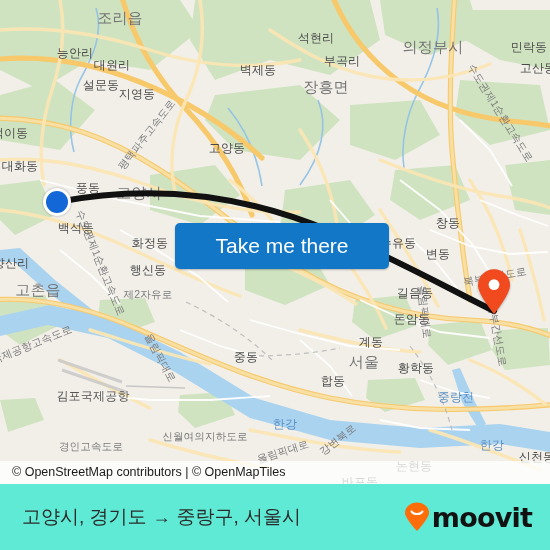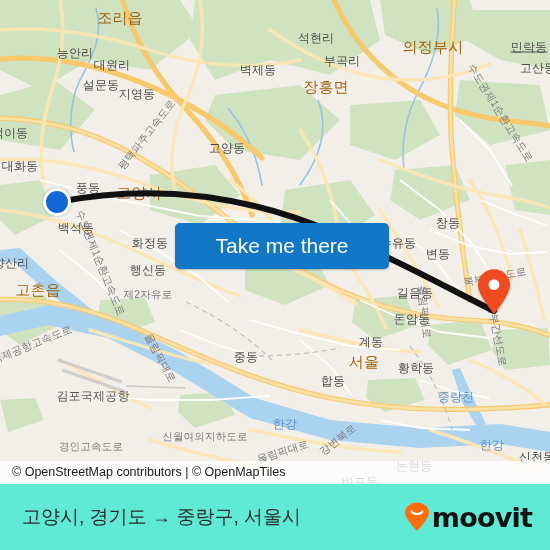--- a/index.html
+++ b/index.html
@@ -21,21 +21,21 @@
   .lbl{
     position:absolute;
     font-family:"Liberation Sans","DejaVu Sans",sans-serif;
     color:#5b5b5b;
     white-space:nowrap;
     transform:translate(-50%,-50%);
     pointer-events:none;
     letter-spacing:.2px;
   }
   .lbl.place{font-size:12px;color:#4a4a4a;}
-  .lbl.city{font-size:15px;color:#a16207;}
+  .lbl.city{font-size:15px;color:#737373;}
   .lbl.road{font-size:10.5px;color:#7a7a7a;}
   .lbl.water{font-size:12px;color:#5a8fc4;}
   .lbl.poi{font-size:12px;color:#555;}
 
   
   #route{position:absolute;left:0;top:0;}
 
   
   .origin-dot{
     position:absolute;width:22px;height:22px;border-radius:50%;
@@ -214,21 +214,21 @@
         <div class="lbl place" style="left: 112px; top: 65px;">대원리</div>
         <div class="lbl place" style="left: 101px; top: 85px;">설문동</div>
         <div class="lbl place" style="left: 137px; top: 94px;">지영동</div>
         <div class="lbl place" style="left: 10px; top: 133px;">덕이동</div>
         <div class="lbl place" style="left: 316px; top: 38px;">석현리</div>
         <div class="lbl place" style="left: 342px; top: 61px;">부곡리</div>
         <div class="lbl place" style="left: 258px; top: 70px;">벽제동</div>
         <div class="lbl city" style="left: 326px; top: 87px;">장흥면</div>
         <div class="lbl place" style="left: 227px; top: 116px; margin-top: 32px;">고양동</div>
         <div class="lbl city" style="left: 433px; top: 47px;">의정부시</div>
-        <div class="lbl place" style="left: 529px; top: 47px; text-decoration: underline;">민락동</div>
+        <div class="lbl place" style="left: 529px; top: 47px;">민락동</div>
         <div class="lbl place" style="left: 538px; top: 68px;">고산동</div>
         <div class="lbl place" style="left: 20px; top: 166px;">대화동</div>
         <div class="lbl place" style="left: 88px; top: 188px;">풍동</div>
         <div class="lbl city" style="left: 139px; top: 193px;">고양시</div>
         <div class="lbl place" style="left: 76px; top: 228px;">백석동</div>
         <div class="lbl place" style="left: 150px; top: 243px; text-align: center;">화정동</div>
         <div class="lbl place" style="left: 148px; top: 270px;">행신동</div>
         <div class="lbl place" style="left: 11px; top: 263px;">향산리</div>
         <div class="lbl city" style="left: 38px; top: 290px;">고촌읍</div>
         <div class="lbl road" style="left: 148px; top: 295px;">제2자유로</div>

